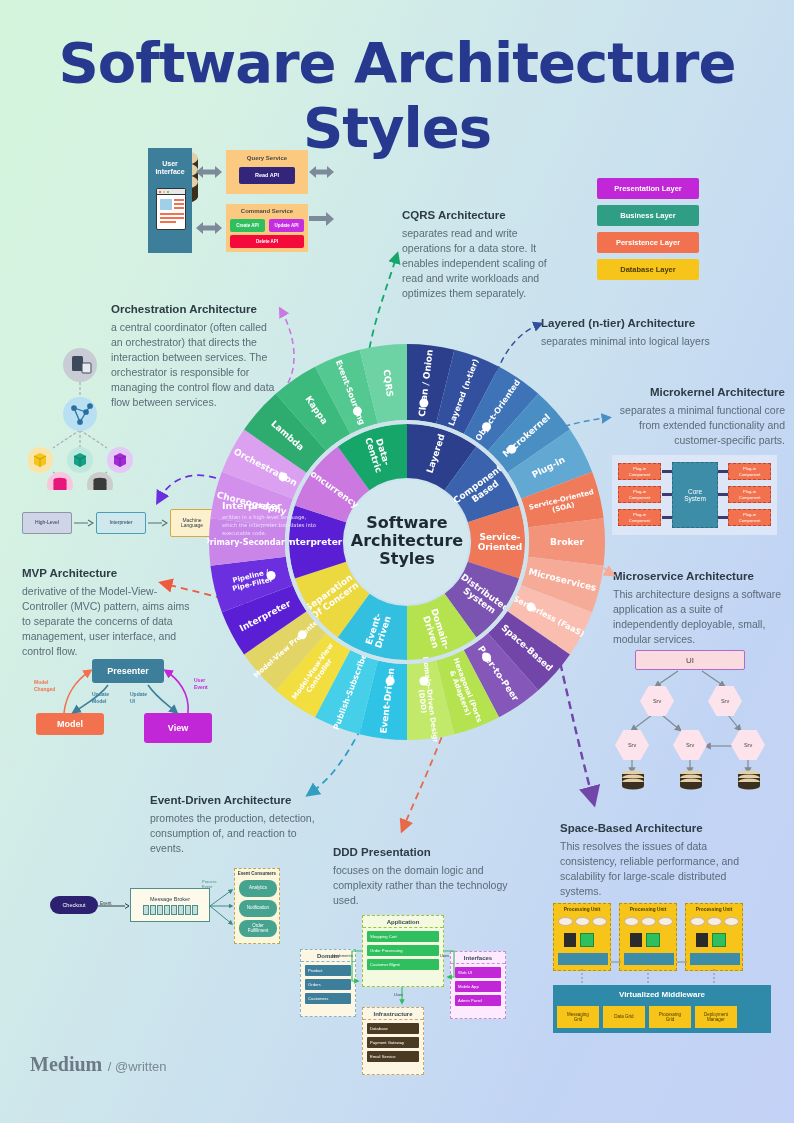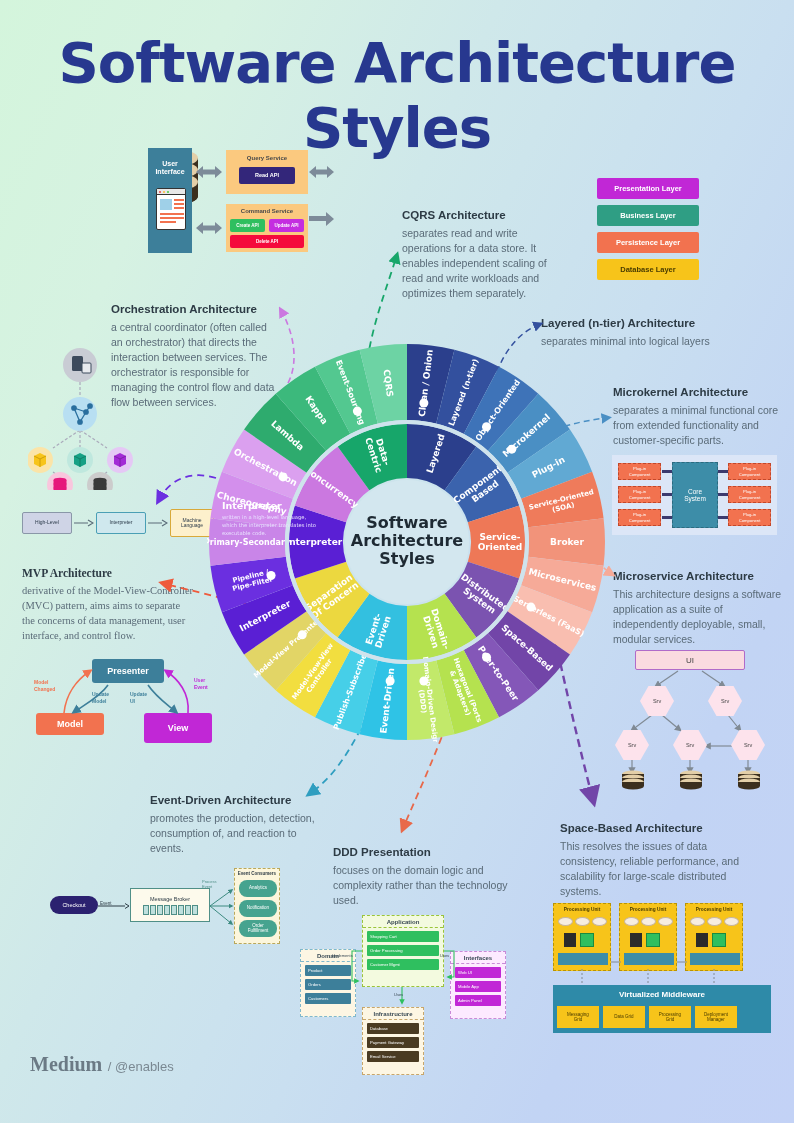--- a/index.html
+++ b/index.html
@@ -223,36 +223,36 @@
 <div class="abs callout" style="left:111px;top:302px;width:165px;">
   <div class="c-title">Orchestration Architecture</div>
   <div class="c-body">a central coordinator (often called an orchestrator) that directs the interaction between services. The orchestrator is responsible for managing the control flow and data flow between services.</div>
 </div>
 
 <div class="abs callout" style="left:541px;top:316px;width:240px;">
   <div class="c-title">Layered (n-tier) Architecture</div>
   <div class="c-body">separates minimal into logical layers</div>
 </div>
 
-<div class="abs callout" style="left:613px;top:385px;width:172px;">
+<div class="abs callout" style="left:613px;top:385px;width:172px;text-align:right;">
   <div class="c-title">Microkernel Architecture</div>
   <div class="c-body">separates a minimal functional core from extended functionality and customer-specific parts.</div>
 </div>
 
 <div class="abs callout" style="left:613px;top:569px;width:170px;">
   <div class="c-title">Microservice Architecture</div>
   <div class="c-body">This architecture designs a software application as a suite of independently deployable, small, modular services.</div>
 </div>
 
 <div class="abs callout" style="left:560px;top:821px;width:180px;">
   <div class="c-title">Space-Based Architecture</div>
   <div class="c-body">This resolves the issues of data consistency, reliable performance, and scalability for large-scale distributed systems.</div>
 </div>
 
-<div class="abs callout" style="left:22px;top:566px;width:172px;font-family:Liberation Serif, serif;">
+<div class="abs callout" style="left:22px;top:566px;width:172px;">
   <div class="c-title">MVP Architecture</div>
   <div class="c-body">derivative of the Model-View-Controller (MVC) pattern, aims aims to separate the concerns of data management, user interface, and control flow.</div>
 </div>
 
 <div class="abs callout" style="left:150px;top:793px;width:180px;">
   <div class="c-title">Event-Driven Architecture</div>
   <div class="c-body">promotes the production, detection, consumption of, and reaction to events.</div>
 </div>
 
 <div class="abs callout" style="left:333px;top:845px;width:175px;">
@@ -847,14 +847,14 @@
     </svg>
 </div>
 
 <div class="abs" style="left:222px;top:500px;width:95px;">
   <div style="font-size:9.5px;font-weight:700;color:#fff;font-family:'DejaVu Sans',sans-serif;">Interpreter</div>
   <div style="font-size:5.2px;color:#e8e0ff;line-height:1.5;margin-top:3px;font-family:'DejaVu Sans',sans-serif;">written in a high-level language, which the interpreter translates into executable code.</div>
 </div>
 
 <div class="abs" id="footer">
   <span class="mlogo">Medium</span>
-  <span class="mhandle">/ @enables</span>
+  <span class="mhandle">/ @written</span>
 </div>
 
 </body></html>

